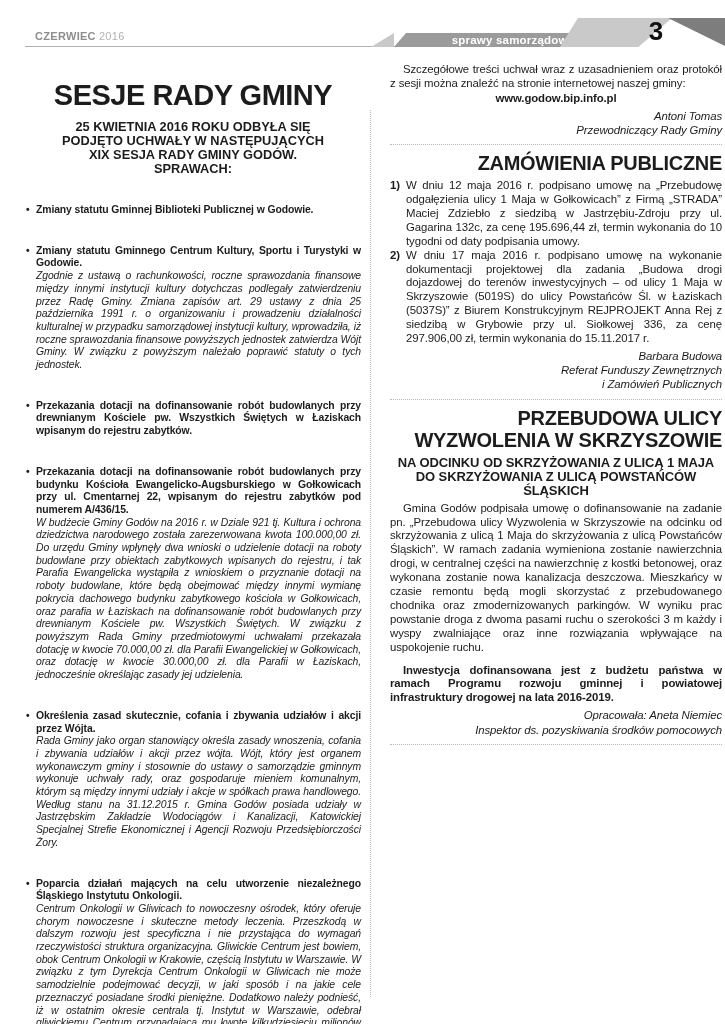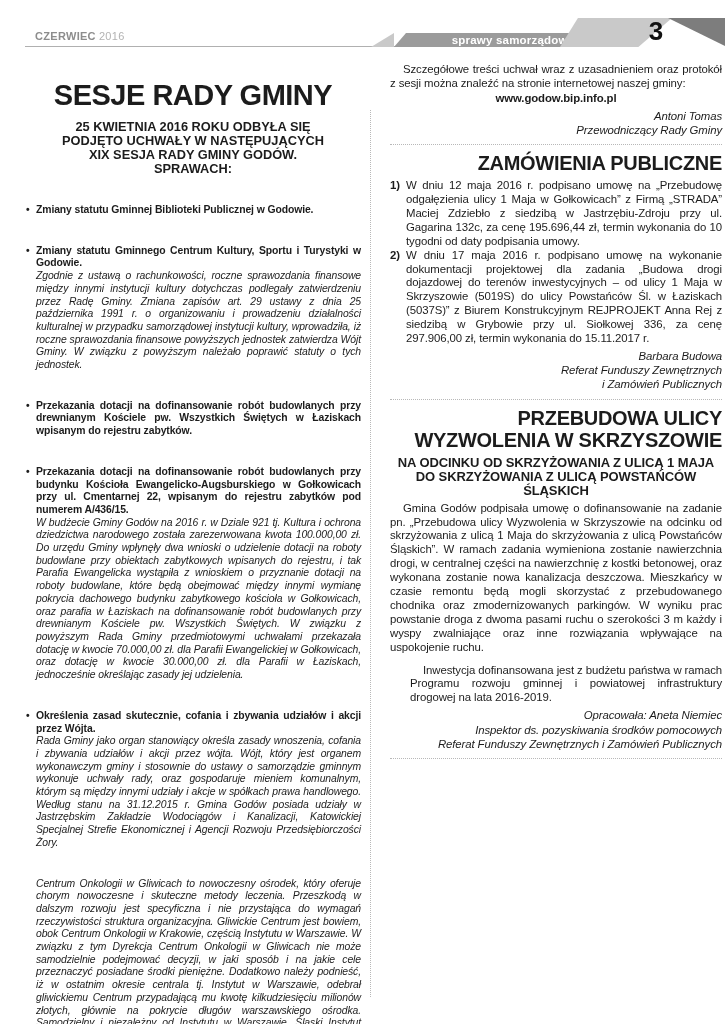--- a/index.html
+++ b/index.html
@@ -55,21 +55,21 @@
   .intro-text{text-align:justify;text-indent:13px;}
   .intro-url{text-align:center;font-weight:bold;margin-top:1px;}
   .sig{text-align:right;font-style:italic;margin-top:3px;line-height:14.2px;}
   .dotted-divider{border-top:1px dotted var(--dotted);margin:7px 0;height:0;}
   .section-heading{font-size:20px;font-weight:900;line-height:22px;text-align:right;letter-spacing:-.3px;margin:3px 0 5px 0;}
   .section-subheading{font-size:13px;font-weight:bold;line-height:14px;text-align:center;margin:0 0 4px 0;}
   .pp-list{margin:0;}
   .pp-item{position:relative;padding-left:16px;text-align:justify;}
   .pp-no{position:absolute;left:0;font-weight:bold;}
   .para{text-align:justify;text-indent:13px;}
-  .para-bold{font-weight:normal;margin-top:9px;margin-left:20px;}
+  .para-bold{font-weight:bold;margin-top:9px;}
 </style>
 </head>
 <body>
 
 <div class="page">
 
   <div class="issue">
     <span>CZERWIEC</span><span class="year">2016</span>
   </div>
   <div class="header-rule"></div>
@@ -114,20 +114,21 @@
           <div class="res-lead">Przekazania dotacji na dofinansowanie robót budowlanych przy budynku Kościoła Ewangelicko-Augsburskiego w Gołkowicach przy ul. Cmentarnej 22, wpisanym do rejestru zabytków pod numerem A/436/15.</div>
           <div class="res-body">W budżecie Gminy Godów na 2016 r. w Dziale 921 tj. Kultura i ochrona dziedzictwa narodowego została zarezerwowana kwota 100.000,00 zł. Do urzędu Gminy wpłynęły dwa wnioski o udzielenie dotacji na roboty budowlane przy obiektach zabytkowych wpisanych do rejestru, i tak Parafia Ewangelicka wystąpiła z wnioskiem o przyznanie dotacji na roboty budowlane, które będą obejmować między innymi wymianę pokrycia dachowego budynku zabytkowego kościoła w Gołkowicach, oraz parafia w Łaziskach na dofinansowanie robót budowlanych przy drewnianym Kościele pw. Wszystkich Świętych. W związku z powyższym Rada Gminy przedmiotowymi uchwałami przekazała dotację w kwocie 70.000,00 zł. dla Parafii Ewangelickiej w Gołkowicach, oraz dotację w kwocie 30.000,00 zł. dla Parafii w Łaziskach, jednocześnie określając zasady jej udzielenia.</div>
         </div>
 
         <div class="res-item">
           <div class="res-lead">Określenia zasad skutecznie, cofania i zbywania udziałów i akcji przez Wójta.</div>
           <div class="res-body">Rada Gminy jako organ stanowiący określa zasady wnoszenia, cofania i zbywania udziałów i akcji przez wójta. Wójt, który jest organem wykonawczym gminy i stosownie do ustawy o samorządzie gminnym wykonuje uchwały rady, oraz gospodaruje mieniem komunalnym, którym są między innymi udziały i akcje w spółkach prawa handlowego. Według stanu na 31.12.2015 r. Gmina Godów posiada udziały w Jastrzębskim Zakładzie Wodociągów i Kanalizacji, Katowickiej Specjalnej Strefie Ekonomicznej i Agencji Rozwoju Przedsiębiorczości Żory.</div>
         </div>
 
         <div class="res-item">
+          <div class="res-lead">Poparcia działań mających na celu utworzenie niezależnego Śląskiego Instytutu Onkologii.</div>
           <div class="res-body">Centrum Onkologii w Gliwicach to nowoczesny ośrodek, który oferuje chorym nowoczesne i skuteczne metody leczenia. Przeszkodą w dalszym rozwoju jest specyficzna i nie przystająca do wymagań rzeczywistości struktura organizacyjna. Gliwickie Centrum jest bowiem, obok Centrum Onkologii w Krakowie, częścią Instytutu w Warszawie. W związku z tym Dyrekcja Centrum Onkologii w Gliwicach nie może samodzielnie podejmować decyzji, w jaki sposób i na jakie cele przeznaczyć posiadane środki pieniężne. Dodatkowo należy podnieść, iż w ostatnim okresie centrala tj. Instytut w Warszawie, odebrał gliwickiemu Centrum przypadającą mu kwotę kilkudziesięciu milionów złotych, głównie na pokrycie długów warszawskiego ośrodka. Samodzielny i niezależny od Instytutu w Warszawie, Śląski Instytut Onkologii działałby bardziej skutecznie i racjonalnie, co byłoby korzystniejsze dla szeroko rozumianej ochrony zdrowia oraz dobra pacjentów, w tym również tych z terenu Naszej Gminy.</div>
         </div>
 
         <div class="res-item">
           <div class="res-lead">Zmiany uchwały Nr XV/101/2015 Rady Gminy Godów z dnia 21 grudnia 2015 r. w sprawie budżetu Gminy Godów na 2016 r.</div>
 
         </div>
 
         <div class="res-item">
           <div class="res-lead">Zmiany Wieloletniej Prognozy Samodzielny Gminy Godów.</div>
@@ -189,20 +190,19 @@
           <div>DO SKRZYŻOWANIA Z ULICĄ POWSTAŃCÓW ŚLĄSKICH</div>
         </div>
       <div class="para">Gmina Godów podpisała umowę o dofinansowanie na zadanie pn. „Przebudowa ulicy Wyzwolenia w Skrzyszowie na odcinku od skrzyżowania z ulicą 1 Maja do skrzyżowania z ulicą Powstańców Śląskich”. W ramach zadania wymieniona zostanie nawierzchnia drogi, w centralnej części na nawierzchnię z kostki betonowej, oraz wykonana zostanie nowa kanalizacja deszczowa. Mieszkańcy w czasie remontu będą mogli skorzystać z przebudowanego chodnika oraz zmodernizowanych parkingów. W wyniku prac powstanie droga z dwoma pasami ruchu o szerokości 3 m każdy i wyspy zwalniające oraz inne rozwiązania wpływające na uspokojenie ruchu.</div>
       <div class="para para-bold">Inwestycja dofinansowana jest z budżetu państwa w ramach Programu rozwoju gminnej i powiatowej infrastruktury drogowej na lata 2016-2019.</div>
       <div class="sig">
 
           <div>Opracowała: Aneta Niemiec</div>
 
           <div>Inspektor ds. pozyskiwania środków pomocowych</div>
 
-          <div>Referat Funduszy Zewnętrznych i Zamówień Publicznych</div>
         </div>
     </div>
 
     <div class="dotted-divider"></div>
 
   </div>
 </div>
 
 </body></html>

